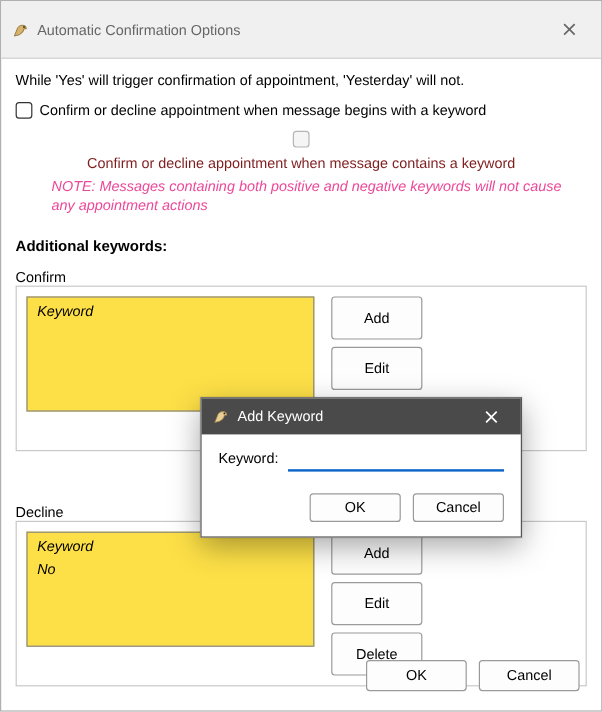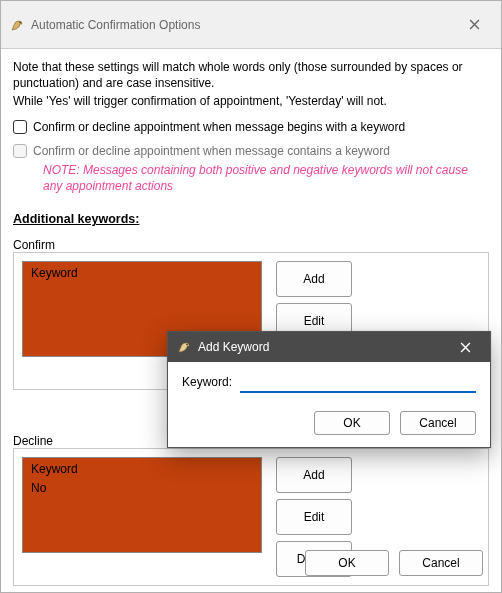--- a/index.html
+++ b/index.html
@@ -47,53 +47,53 @@
     margin-top: 10px;
     gap: 6px;
   }
   .checkbox-box {
     width: 14px; height: 14px;
     border: 1px solid #333;
     border-radius: 3px;
     background: #fff;
     flex-shrink: 0;
   }
-  .check-row.disabled { color: #737373; }
+  .check-row.disabled { color: #7f1d1d; flex-direction: column; }
   .check-row.disabled .checkbox-box { border-color: #b5b5b5; background: #f5f5f5; }
   .note {
     margin: 4px 0 0 30px;
     color: #ec4899;
     line-height: 1.35;
     font-style: italic;
   }
   .section-title {
     font-weight: 700;
     margin: 18px 0 6px 0;
     font-size: 12.5px;
-    text-decoration: underline;
   }
   .group {
     position: relative;
     margin: 12px 0 6px 0;
   }
   .fieldset {
     border: 1px solid #c8c8c8;
     padding: 8px;
   }
   .group-body {
     display: flex;
     gap: 14px;
   }
   .listbox {
     width: 240px;
     height: 96px;
     border: 1px solid #888;
-    background: #c2410c;
+    background: #fde047;
     padding: 4px 8px;
     overflow: auto;
+    font-style: italic;
   }
   .listbox .hdr { font-size: 12px; margin-bottom: 4px; }
   .listbox .item { padding: 1px 0; }
   .btn-col {
     display: flex;
     flex-direction: column;
     gap: 6px;
   }
   .btn {
     width: 76px;
@@ -112,21 +112,21 @@
     display: flex;
     gap: 10px;
   }
   .bottom-buttons .btn { width: 84px; height: 26px; }
 
   
   .modal {
     position: absolute;
     left: 166px;
     top: 330px;
-    width: 324px;
+    width: 268px;
     border: 1px solid #555;
     background: #fff;
     box-shadow: 0 8px 24px rgba(0,0,0,0.35), 0 0 0 1px rgba(0,0,0,0.05);
     z-index: 100;
   }
   .modal .m-titlebar {
     height: 30px;
     background: #4a4a4a;
     color: #fff;
     display: flex;
@@ -177,21 +177,20 @@
   <span class="title">Automatic Confirmation Options</span>
   <div class="close">
     <svg width="11" height="11" viewBox="0 0 10 10">
         <path d="M1 1 L9 9 M9 1 L1 9" stroke="#666" stroke-width="1.3"></path>
       </svg>
   </div>
 </div>
 
 <div class="content">
   <div class="intro">
-    <p>Note that these settings will match whole words only (those surrounded by spaces or punctuation) and are case insensitive.</p>
     <p>While 'Yes' will trigger confirmation of appointment, 'Yesterday' will not.</p>
   </div>
 
   <div class="check-row">
     <span class="checkbox-box"></span>
     <span>Confirm or decline appointment when message begins with a keyword</span>
   </div>
   <div class="check-row disabled">
     <span class="checkbox-box"></span>
     <span>Confirm or decline appointment when message contains a keyword</span>

